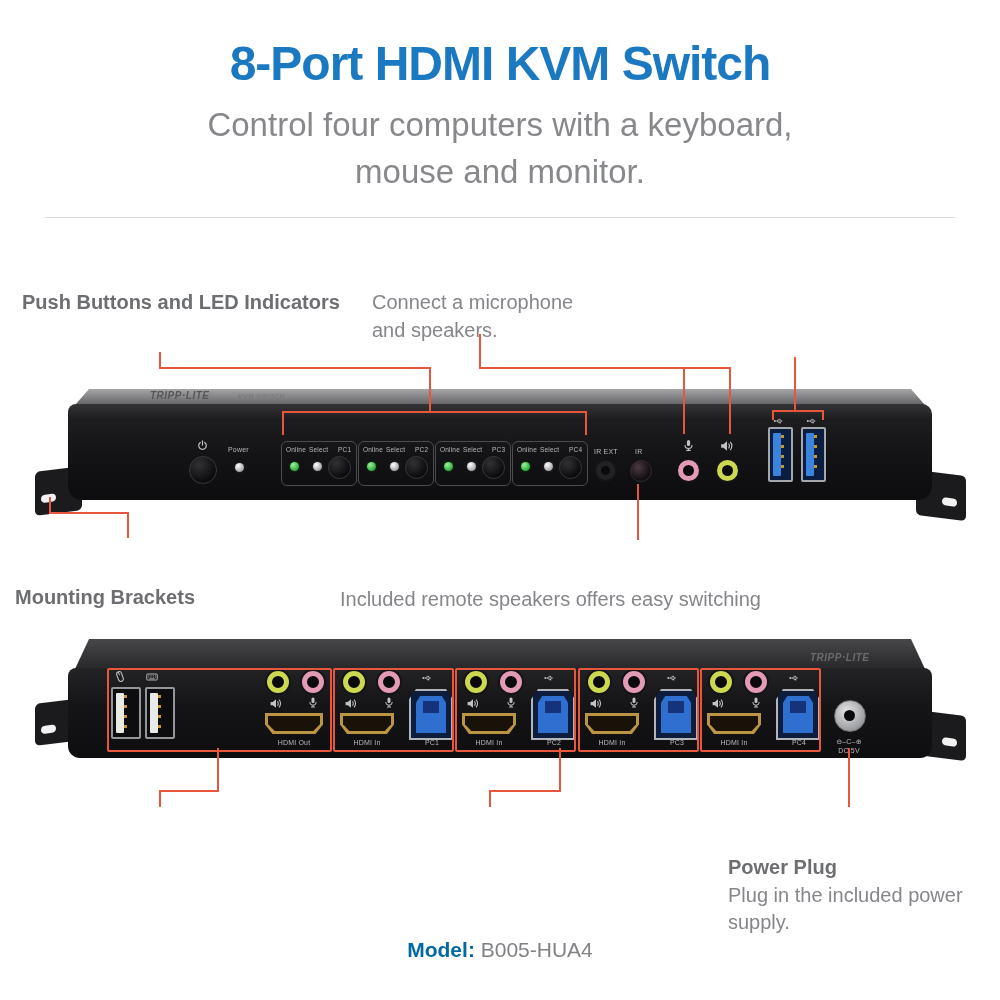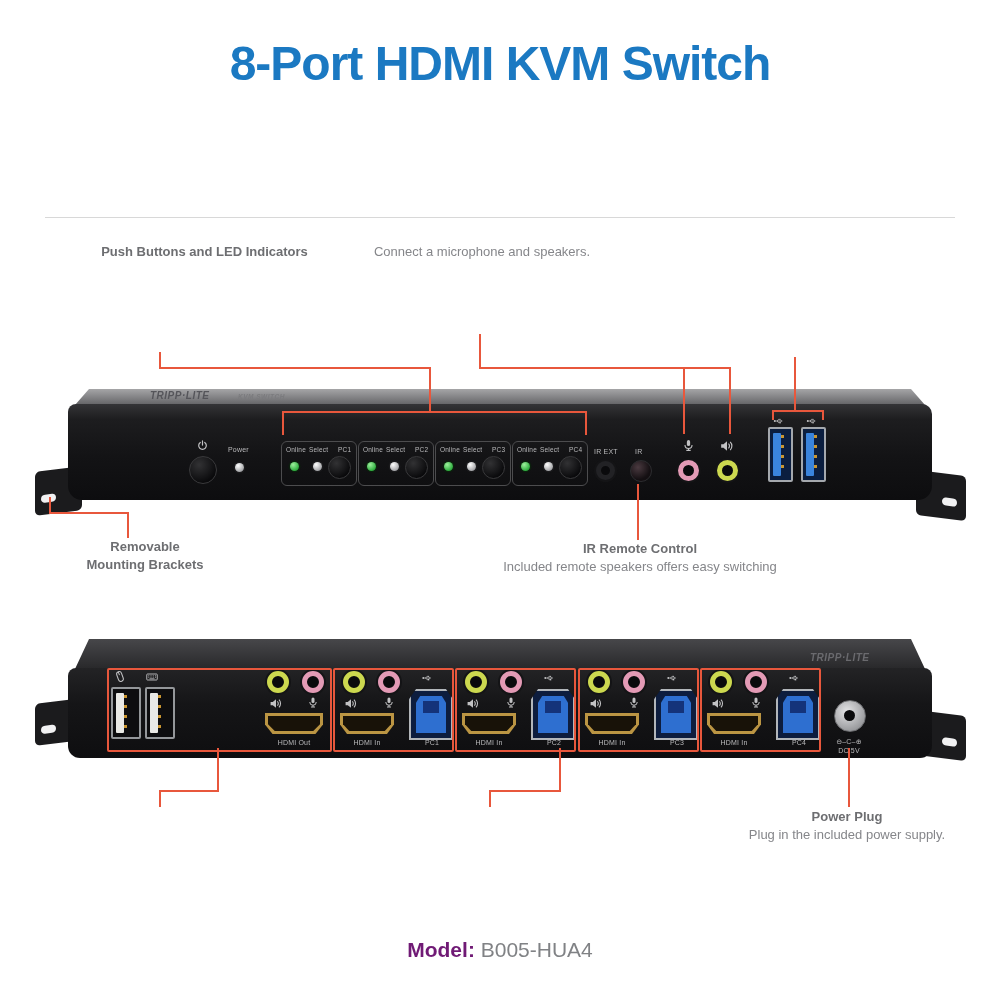--- a/index.html
+++ b/index.html
@@ -5,21 +5,21 @@
   html,body{margin:0;padding:0;background:#fff;}
   .page{position:relative;width:1000px;height:1000px;background:#fff;overflow:hidden;
         font-family:"Liberation Sans",sans-serif;}
   
   .title{position:absolute;left:0;top:36px;width:1000px;text-align:center;
          font-size:48px;font-weight:bold;letter-spacing:-1px;color:#1b79c2;}
   .subtitle{position:absolute;left:0;top:102px;width:1000px;text-align:center;
             font-size:33px;color:#87888b;line-height:1.42;}
   .rule{position:absolute;left:45px;top:217px;width:910px;height:1px;background:#d8d8d8;}
   
-  .co{position:absolute;text-align:center;color:#85868a;font-size:13px;line-height:1.38;}
+  .co{position:absolute;color:#85868a;font-size:20px;line-height:1.38;margin-top:46px;}
   .co .co-t{font-weight:bold;color:#6d6e71;}
   
   .ln{position:absolute;background:#e8573c;z-index:6;}
   .obox{position:absolute;border:2px solid #e8573c;z-index:5;border-radius:2px;}
   
   .dev-top{position:absolute;left:75px;width:850px;
            clip-path:polygon(14px 0,calc(100% - 14px) 0,100% 100%,0 100%);}
   .front-topface{top:389px;height:16px;background:linear-gradient(180deg,#a5a5a7,#636366);}
   .back-topface{top:639px;height:30px;background:linear-gradient(180deg,#47474a,#28282a);}
   .dev-body{position:absolute;left:68px;width:864px;z-index:2;}
@@ -62,21 +62,21 @@
   .usbb{position:absolute;width:40px;height:47px;border:2px solid #b2b6ba;background:#0d1d3e;z-index:4;
         clip-path:polygon(16% 0,84% 0,100% 20%,100% 100%,0 100%,0 20%);}
   .usbb .inner{position:absolute;left:5px;right:5px;top:5px;bottom:5px;background:#2e6fd0;
         clip-path:polygon(14% 0,86% 0,100% 18%,100% 100%,0 100%,0 18%);}
   .usbb .nub{position:absolute;left:12px;right:12px;top:10px;height:12px;background:#14337a;}
   .dcjack{position:absolute;width:30px;height:30px;border-radius:50%;z-index:4;
         background:radial-gradient(circle at 40% 35%,#e4e4e6,#97989b 75%);border:1px solid #6c6d70;}
   .dcjack::after{content:"";position:absolute;left:9px;top:9px;width:11px;height:11px;
         border-radius:50%;background:#0a0a0c;}
   .model{position:absolute;left:0;top:938px;width:1000px;text-align:center;font-size:21px;color:#808285;}
-  .model b{color:#701a75;}
+  .model b{color:#0369a1;}
 </style>
 </head>
 <body>
 
 <svg width="0" height="0" style="position:absolute">
   <defs>
     <symbol id="i-power" viewBox="0 0 24 24">
         <path d="M12 2v9" stroke="currentColor" stroke-width="2.6" fill="none" stroke-linecap="round"></path>
         <path d="M7.2 5.4a8.3 8.3 0 1 0 9.6 0" stroke="currentColor" stroke-width="2.6" fill="none" stroke-linecap="round"></path>
       </symbol>
@@ -105,20 +105,24 @@
     <symbol id="i-kbd" viewBox="0 0 24 24">
         <rect x="1.5" y="6" width="21" height="12" rx="1.5" stroke="currentColor" stroke-width="1.8" fill="none"></rect>
         <path d="M4.5 9.5h2M9 9.5h2M13.5 9.5h2M18 9.5h2M4.5 12.5h2M9 12.5h2M13.5 12.5h2M18 12.5h2M7 15.5h10" stroke="currentColor" stroke-width="1.5"></path>
       </symbol>
   </defs>
 </svg>
 
 <div class="page">
 
   <div class="title">8-Port HDMI KVM Switch</div>
+  <div class="subtitle">
+    <div>Control four computers with a keyboard,</div>
+    <div>mouse and monitor.</div>
+  </div>
   <div class="rule"></div>
 
   <div class="co" style="left:22px;top:243px;width:365px;">
     <div class="co-t">Push Buttons and LED Indicators</div>
   </div>
   <div class="co" style="left:372px;top:243px;width:220px;">
     <div>Connect a microphone and speakers.</div>
   </div>
 
   <div class="ear" style="left:35px;top:469px;width:47px;height:44px;transform:skewY(-7deg);">
@@ -193,25 +197,23 @@
   <div class="usba" style="left:768px;top:427px;width:21px;height:51px;">
     <span class="tongue"></span>
       <span class="pins"></span>
   </div>
   <div class="usba" style="left:801px;top:427px;width:21px;height:51px;">
     <span class="tongue"></span>
       <span class="pins"></span>
   </div>
 
   <div class="co" style="left:15px;top:538px;width:260px;">
-    <div class="co-t">Removable</div>
     <div class="co-t">Mounting Brackets</div>
   </div>
   <div class="co" style="left:340px;top:540px;width:600px;">
-    <div class="co-t">IR Remote Control</div>
     <div>Included remote speakers offers easy switching</div>
   </div>
 
   <div class="ear" style="left:35px;top:701px;width:47px;height:42px;transform:skewY(-7deg);">
     <span class="slot" style="left:6px;top:23px;"></span>
   </div>
   <div class="ear" style="left:916px;top:713px;width:50px;height:45px;transform:skewY(7deg);">
     <span class="slot" style="left:26px;top:24px;"></span>
   </div>
   <div class="dev-top back-topface"></div>

